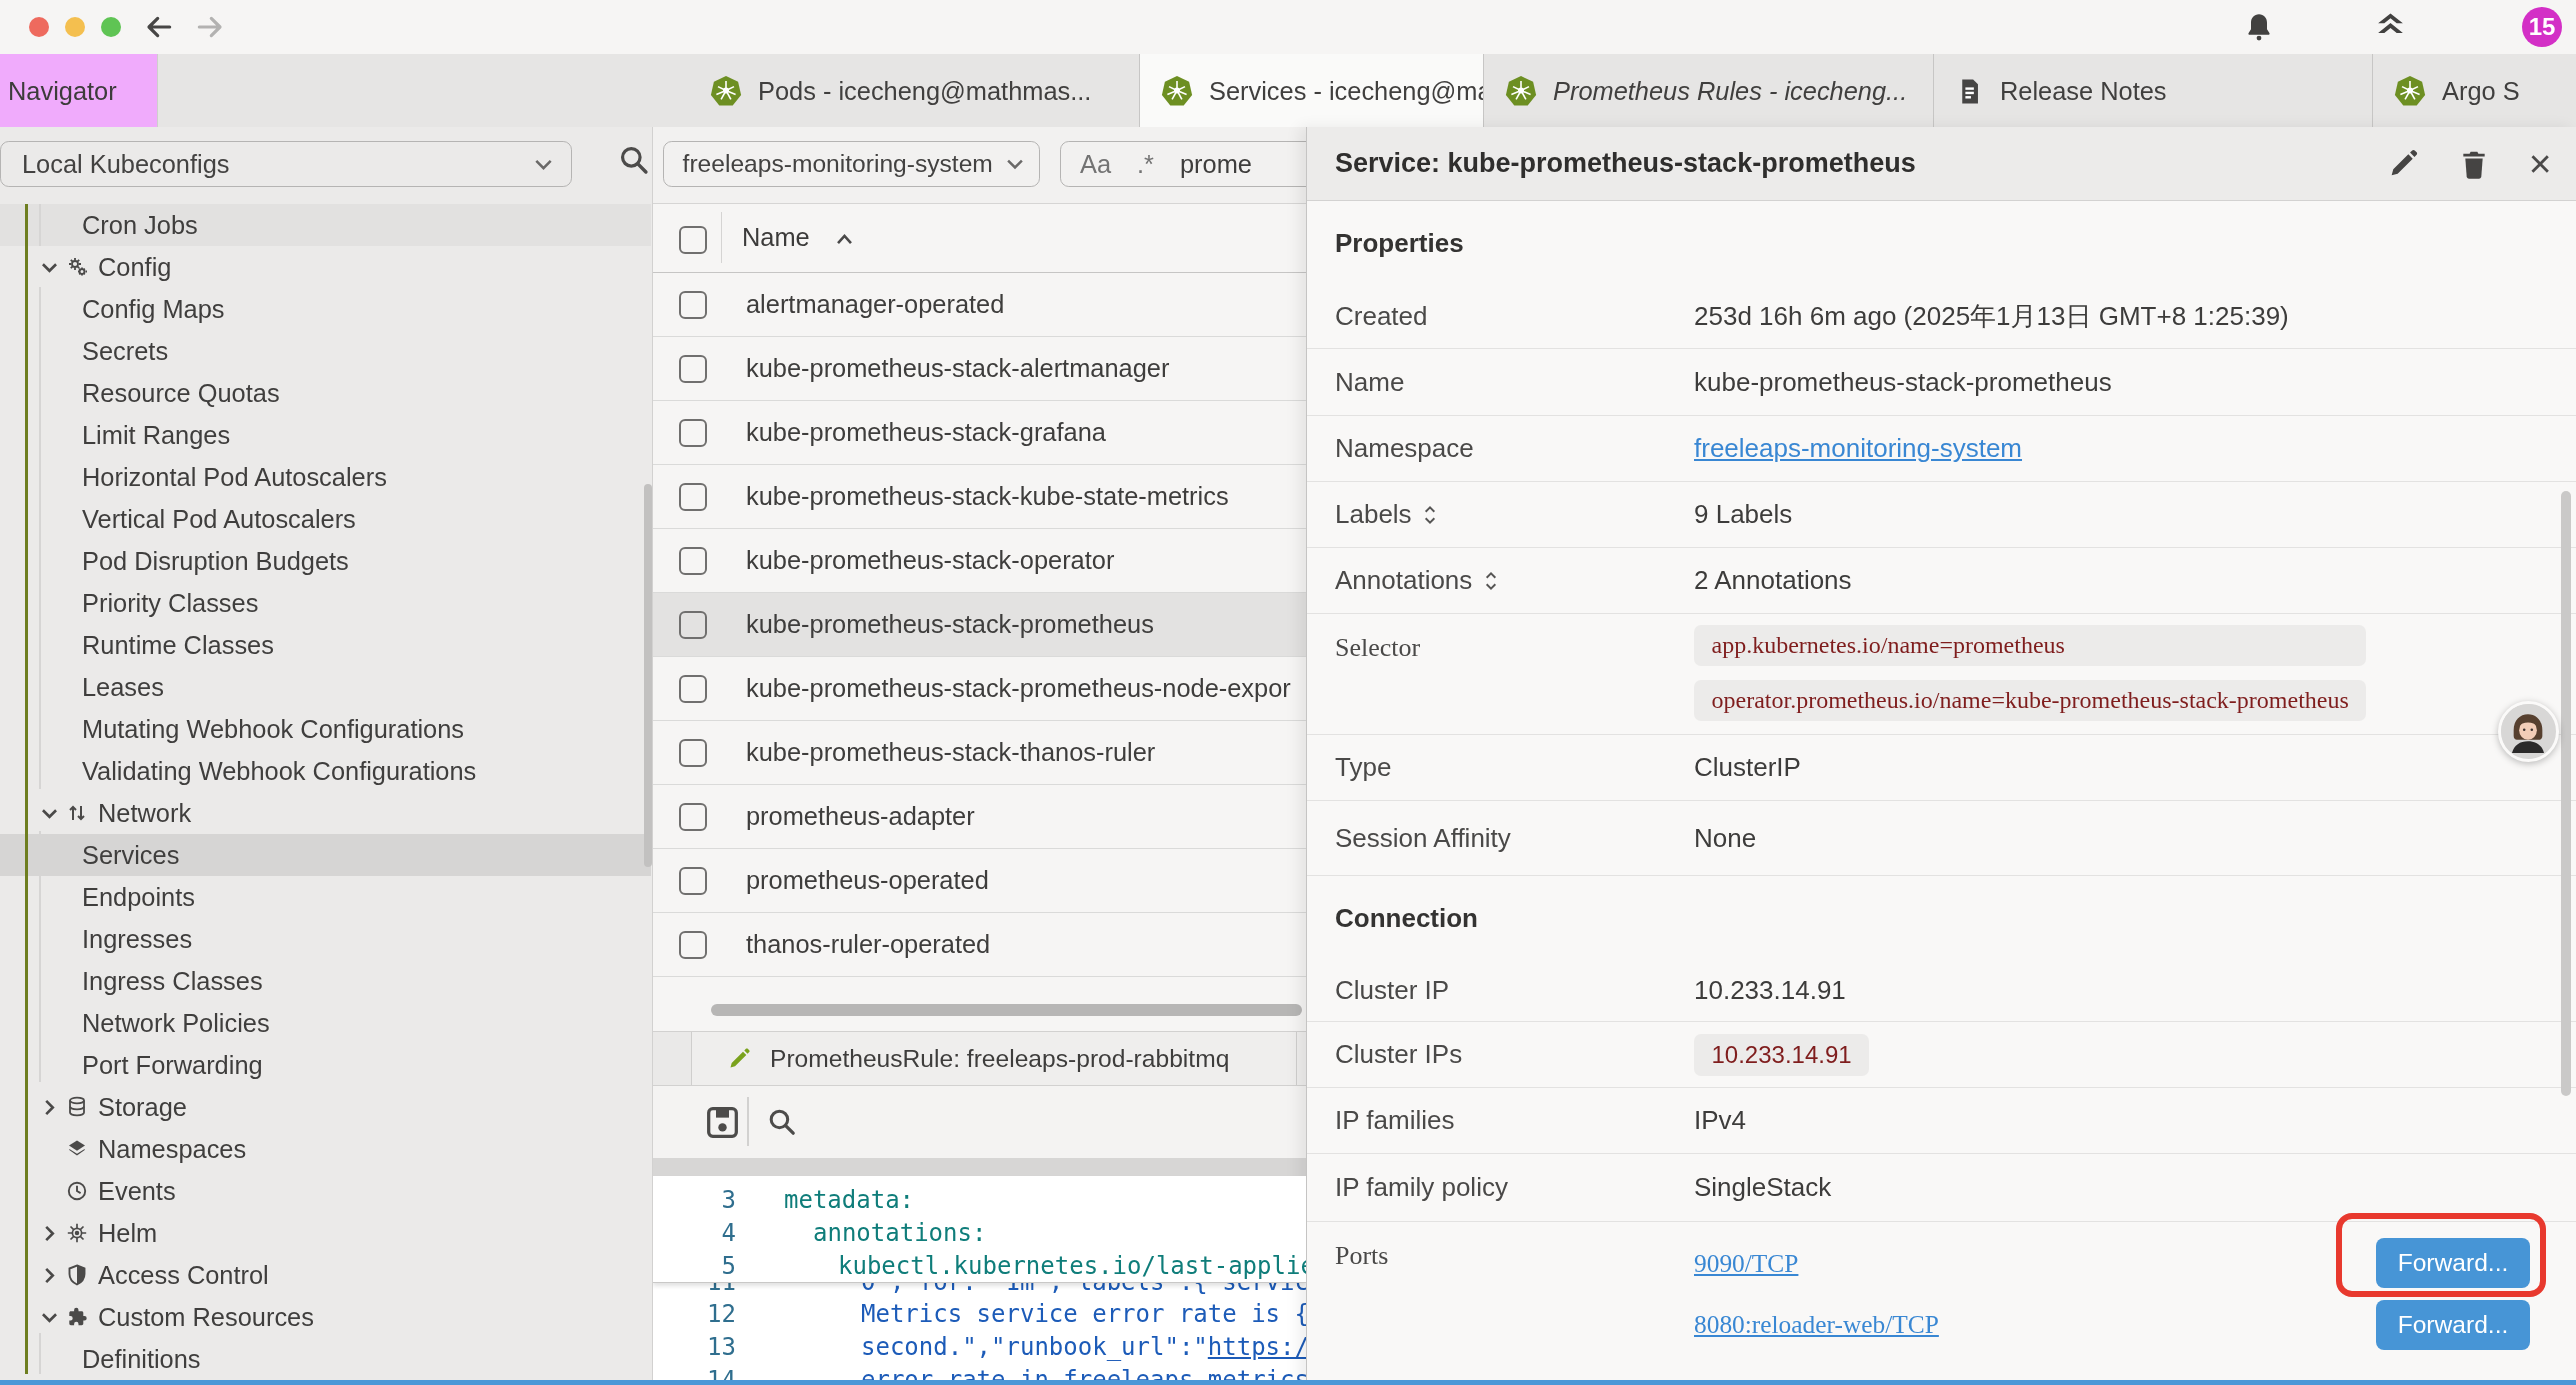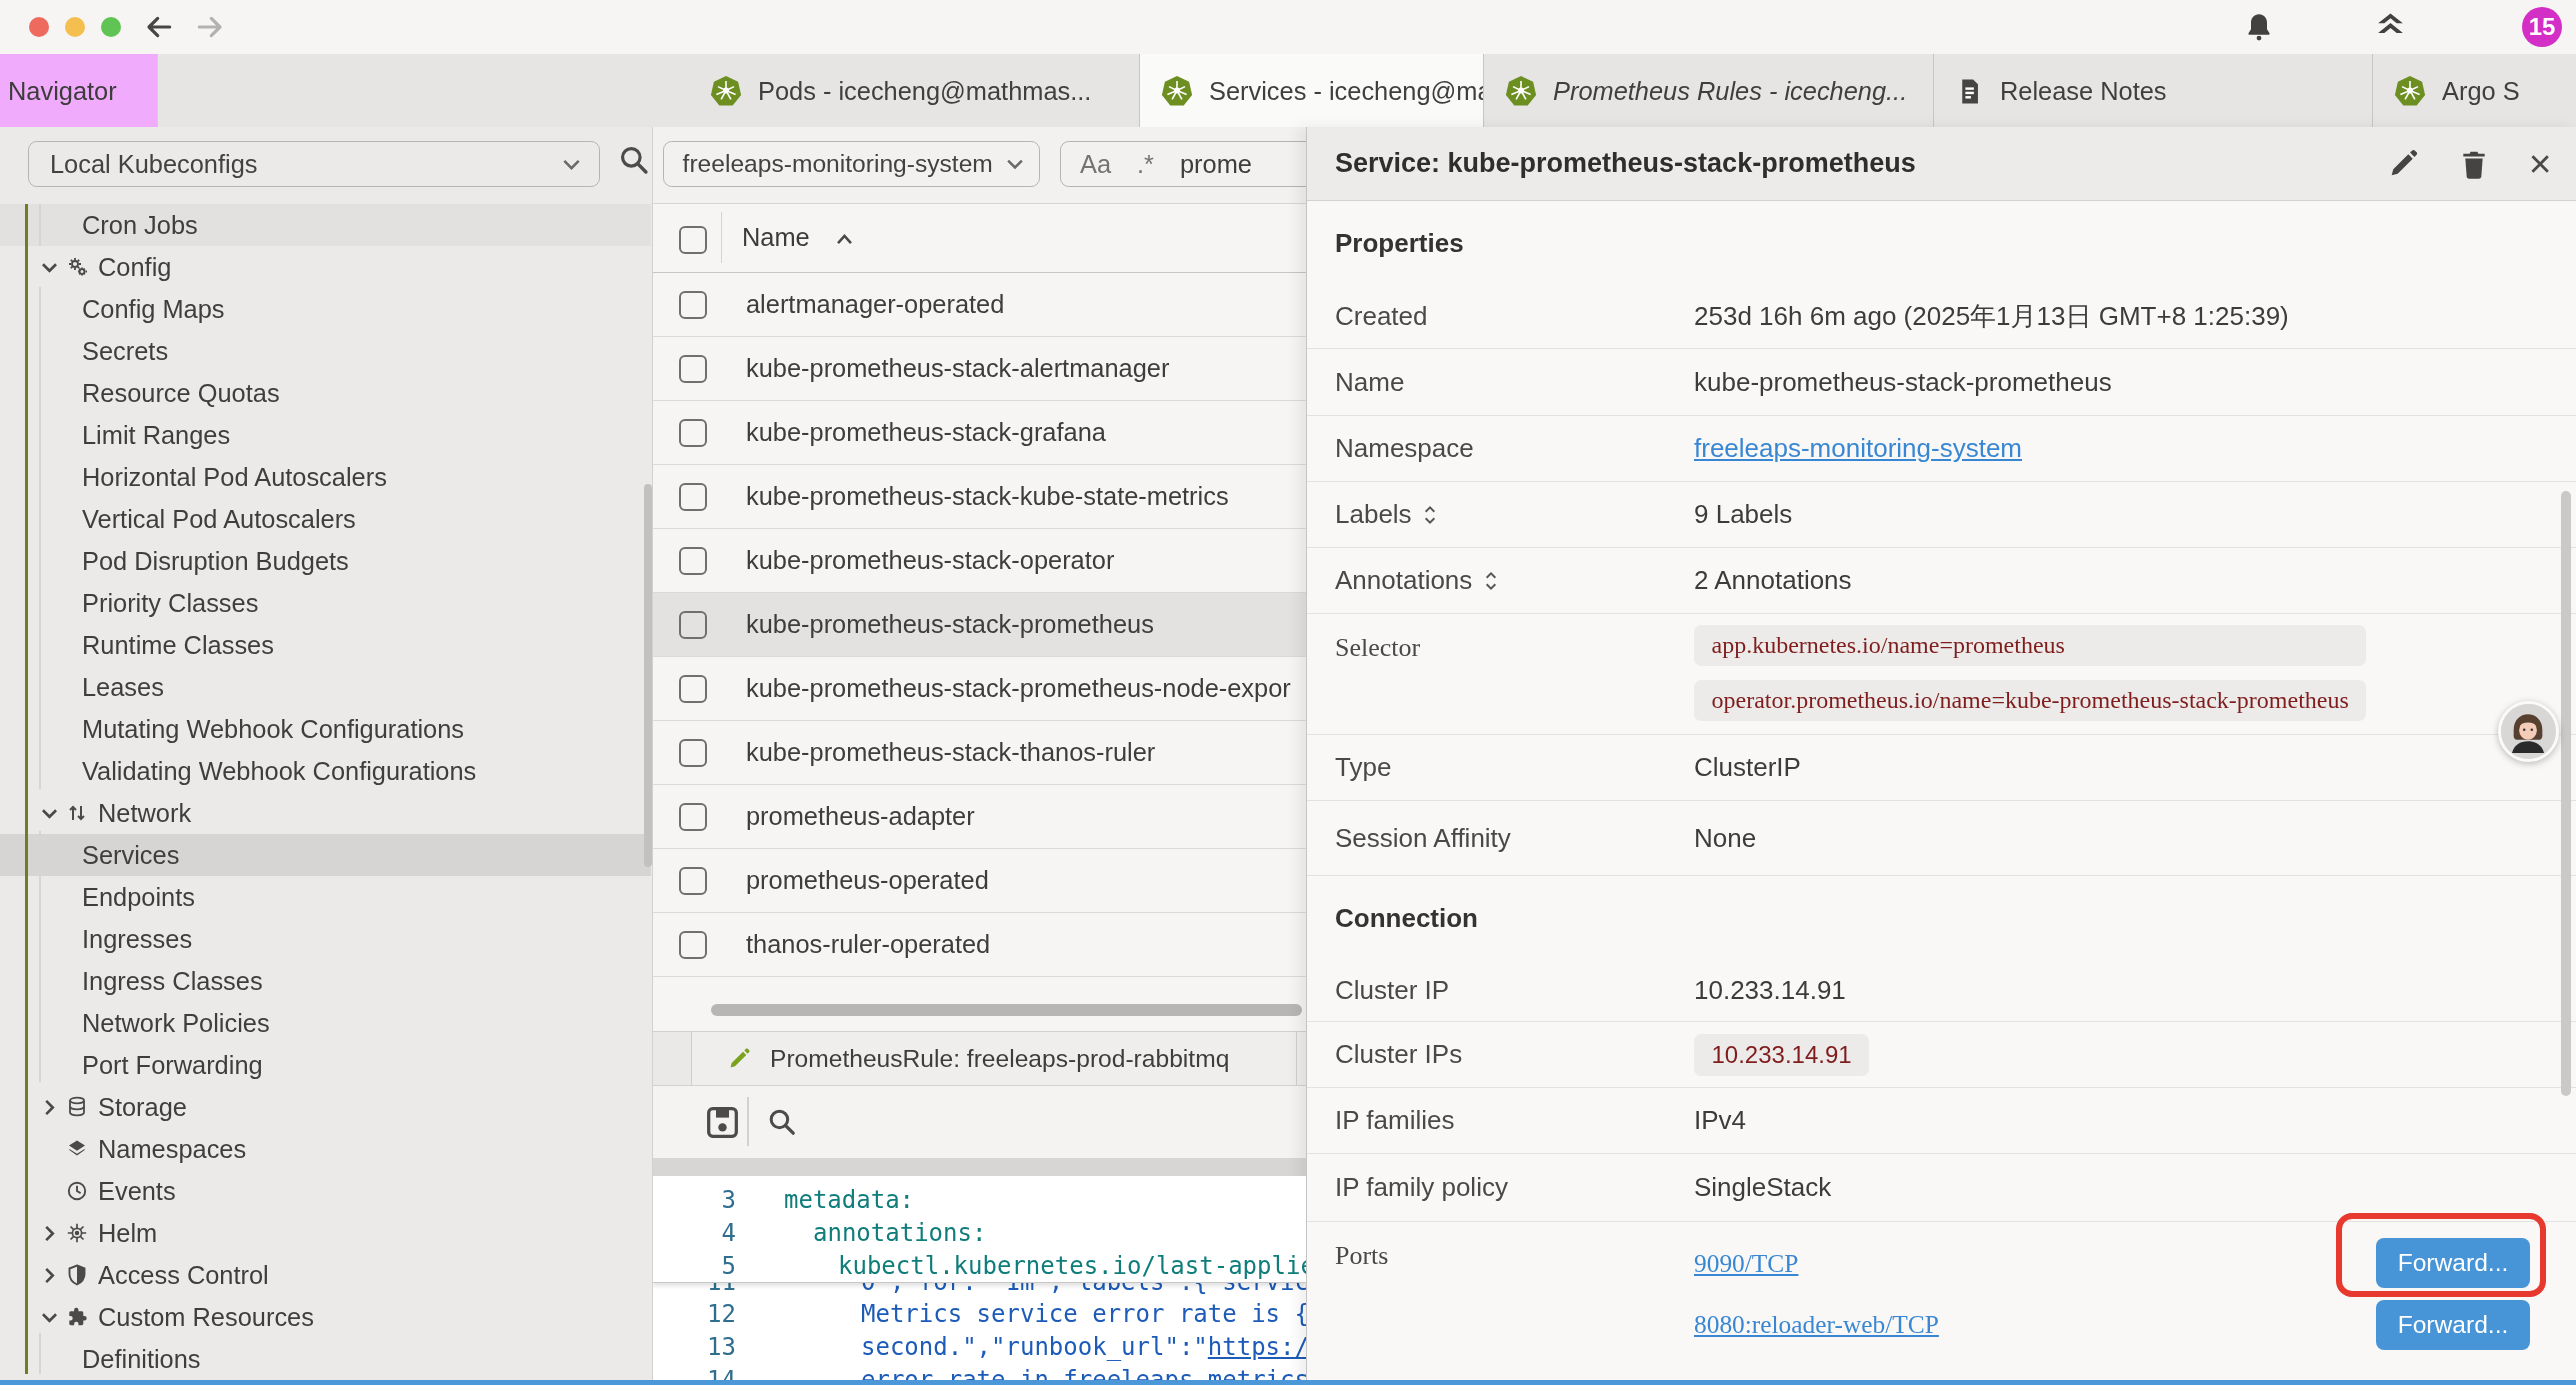--- a/index.html
+++ b/index.html
@@ -28,21 +28,21 @@
           display:flex;align-items:center;padding-left:8px;box-sizing:border-box;font-size:25.4px;color:#3d3c3b;}
   .tabs{position:absolute;left:689px;top:0;height:74px;display:flex;}
   .tab{height:74px;box-sizing:border-box;border-right:0.9px solid #c7c6c5;display:flex;align-items:center;
        gap:16px;padding:0 21px;font-size:25.4px;color:#403f3e;overflow:hidden;white-space:nowrap;}
   .tab.active{background:#fafaf9;}
   .tab .k8s{flex:none;}
   .tab .it{font-style:italic;}
 
   
   .sidebar{position:absolute;left:0;top:127px;width:653px;bottom:0;background:#ebeae9;border-right:0.9px solid #d2d1d0;box-sizing:border-box;}
-  .kubecfg{position:absolute;left:28px;top:14px;width:572px;height:46px;border:1.8px solid #b5b4b3;border-radius:8.8px;
+  .kubecfg{position:absolute;left:0;top:14px;width:572px;height:46px;border:1.8px solid #b5b4b3;border-radius:8.8px;
            box-sizing:border-box;display:flex;align-items:center;font-size:25.4px;color:#434241;padding:0 16px 0 21px;}
   .kubecfg .chev{margin-left:auto;width:23px;height:23px;color:#6a6968;}
   .sb-search{position:absolute;left:616px;top:15px;width:35px;height:35px;color:#4c4b4a;}
   .tree{position:absolute;left:0;top:77px;right:0.9px;}
   .trow{height:42px;display:flex;align-items:center;position:relative;font-size:25.4px;color:#3f3e3d;white-space:nowrap;}
   .trow.highlight{background:#e2e1e0;}
   .trow.selected{background:#d6d5d4;}
   .trow .chev{position:absolute;left:39px;top:50%;margin-top:-10.5px;width:21px;height:21px;color:#4a4948;}
   .trow .ticon{position:absolute;left:65px;top:50%;margin-top:-12.3px;width:24px;height:24px;color:#4b4a49;}
   .trow.group .tlabel,.trow.leaf .tlabel{margin-left:98px;}

